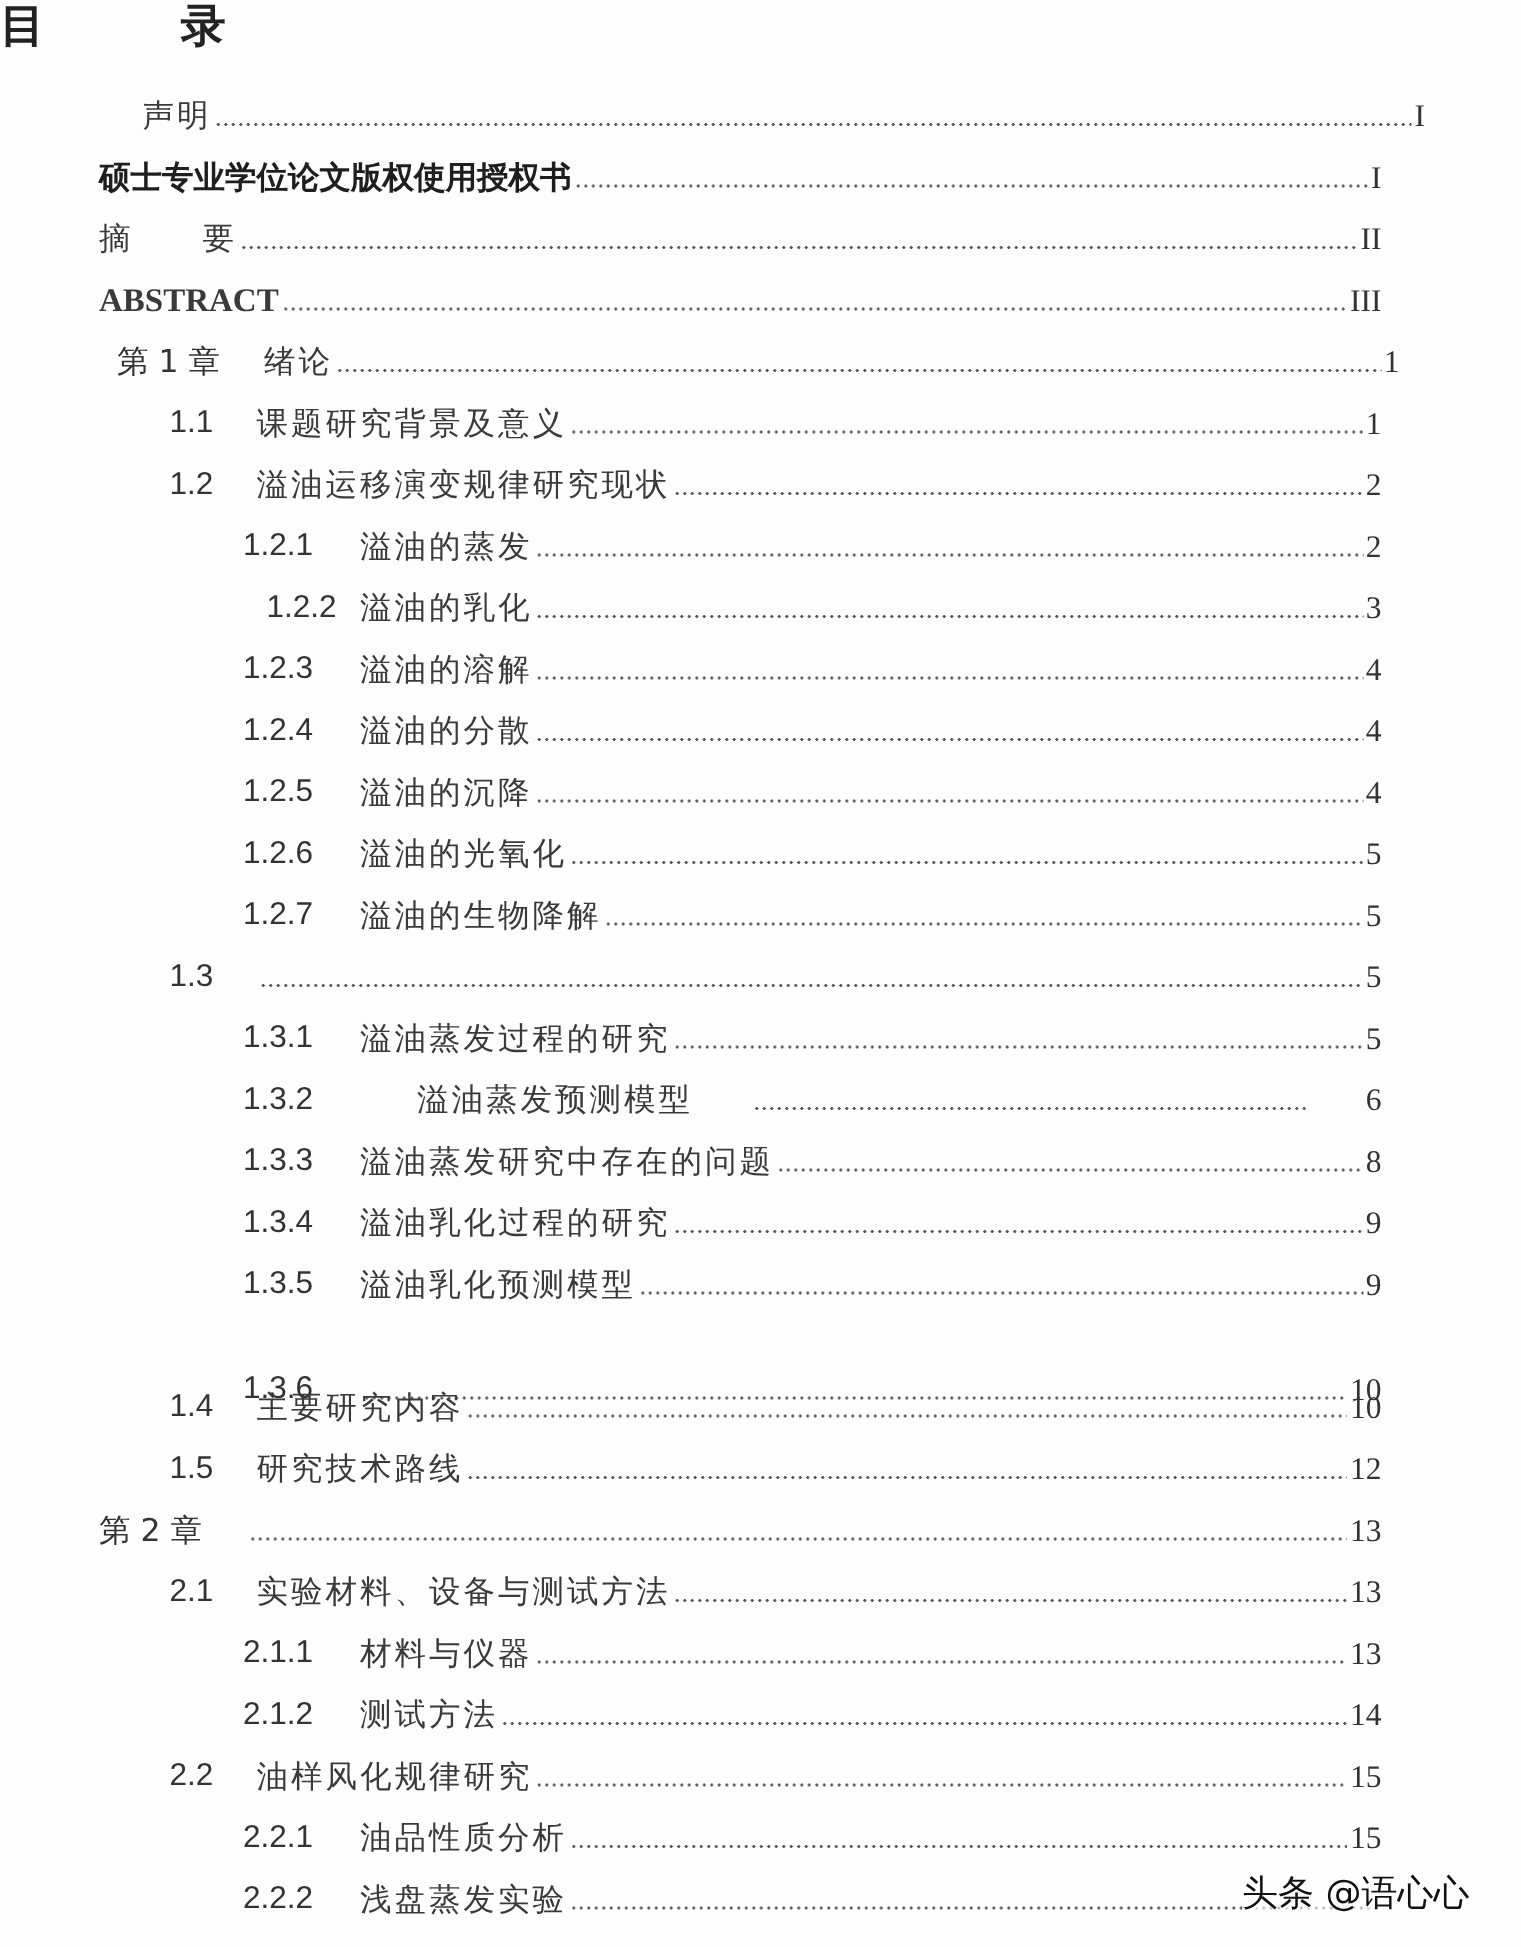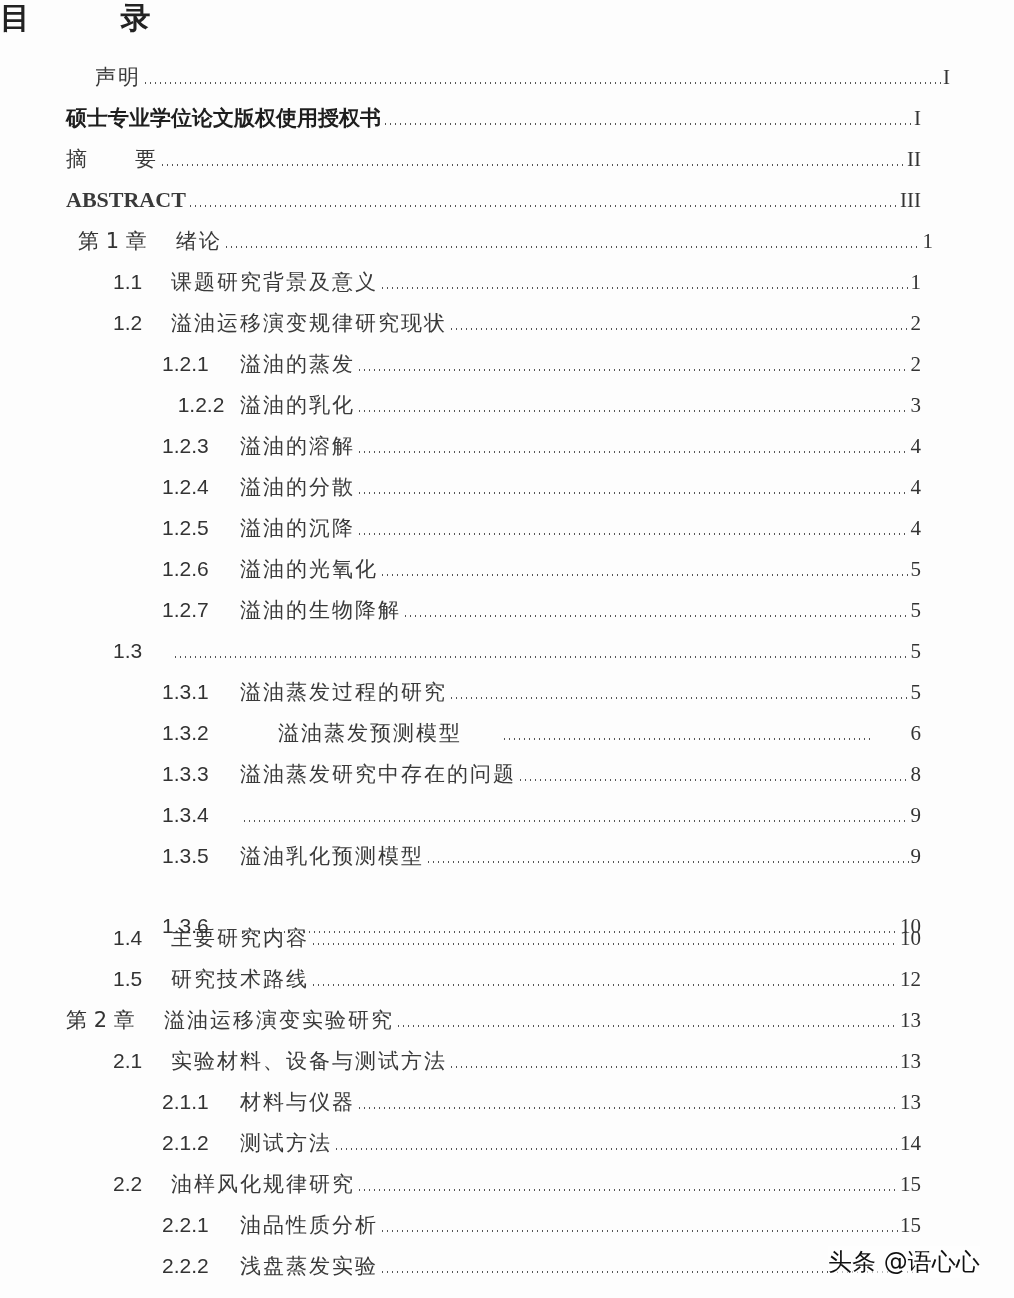--- a/index.html
+++ b/index.html
@@ -137,20 +137,21 @@
       <span class="page">6</span>
     </div>
     <div class="row" style="left: 162px; width: 759px; top: 697px;">
       <span class="num" style="min-width: 78px;">1.3.3</span>
       <span class="text">溢油蒸发研究中存在的问题</span>
       <span class="dots"></span>
       <span class="page">8</span>
     </div>
     <div class="row" style="left: 162px; width: 759px; top: 738px;">
       <span class="num" style="min-width: 78px;">1.3.4</span>
+      <span class="text">溢油乳化过程的研究</span>
       <span class="dots"></span>
       <span class="page">9</span>
     </div>
     <div class="row" style="left: 162px; width: 759px; top: 779px;">
       <span class="num" style="min-width: 78px;">1.3.5</span>
       <span class="text">溢油乳化预测模型</span>
       <span class="dots"></span>
       <span class="page">9</span>
     </div>
     <div class="row" style="left: 162px; width: 759px; top: 849px;">
@@ -165,21 +166,20 @@
       <span class="page">10</span>
     </div>
     <div class="row" style="left: 113px; width: 808px; top: 902px;">
       <span class="num" style="min-width: 58px;">1.5</span>
       <span class="text">研究技术路线</span>
       <span class="dots"></span>
       <span class="page">12</span>
     </div>
     <div class="row" style="left: 66px; width: 855px; top: 943px;">
       <span class="num" style="min-width: 98px; font-family: &quot;DejaVu Sans&quot;, sans-serif;">第 2 章</span>
-      <span class="text">溢油运移演变实验研究</span>
       <span class="dots"></span>
       <span class="page">13</span>
     </div>
     <div class="row" style="left: 113px; width: 808px; top: 984px;">
       <span class="num" style="min-width: 58px;">2.1</span>
       <span class="text">实验材料、设备与测试方法</span>
       <span class="dots"></span>
       <span class="page">13</span>
     </div>
     <div class="row" style="left: 162px; width: 759px; top: 1025px;">

